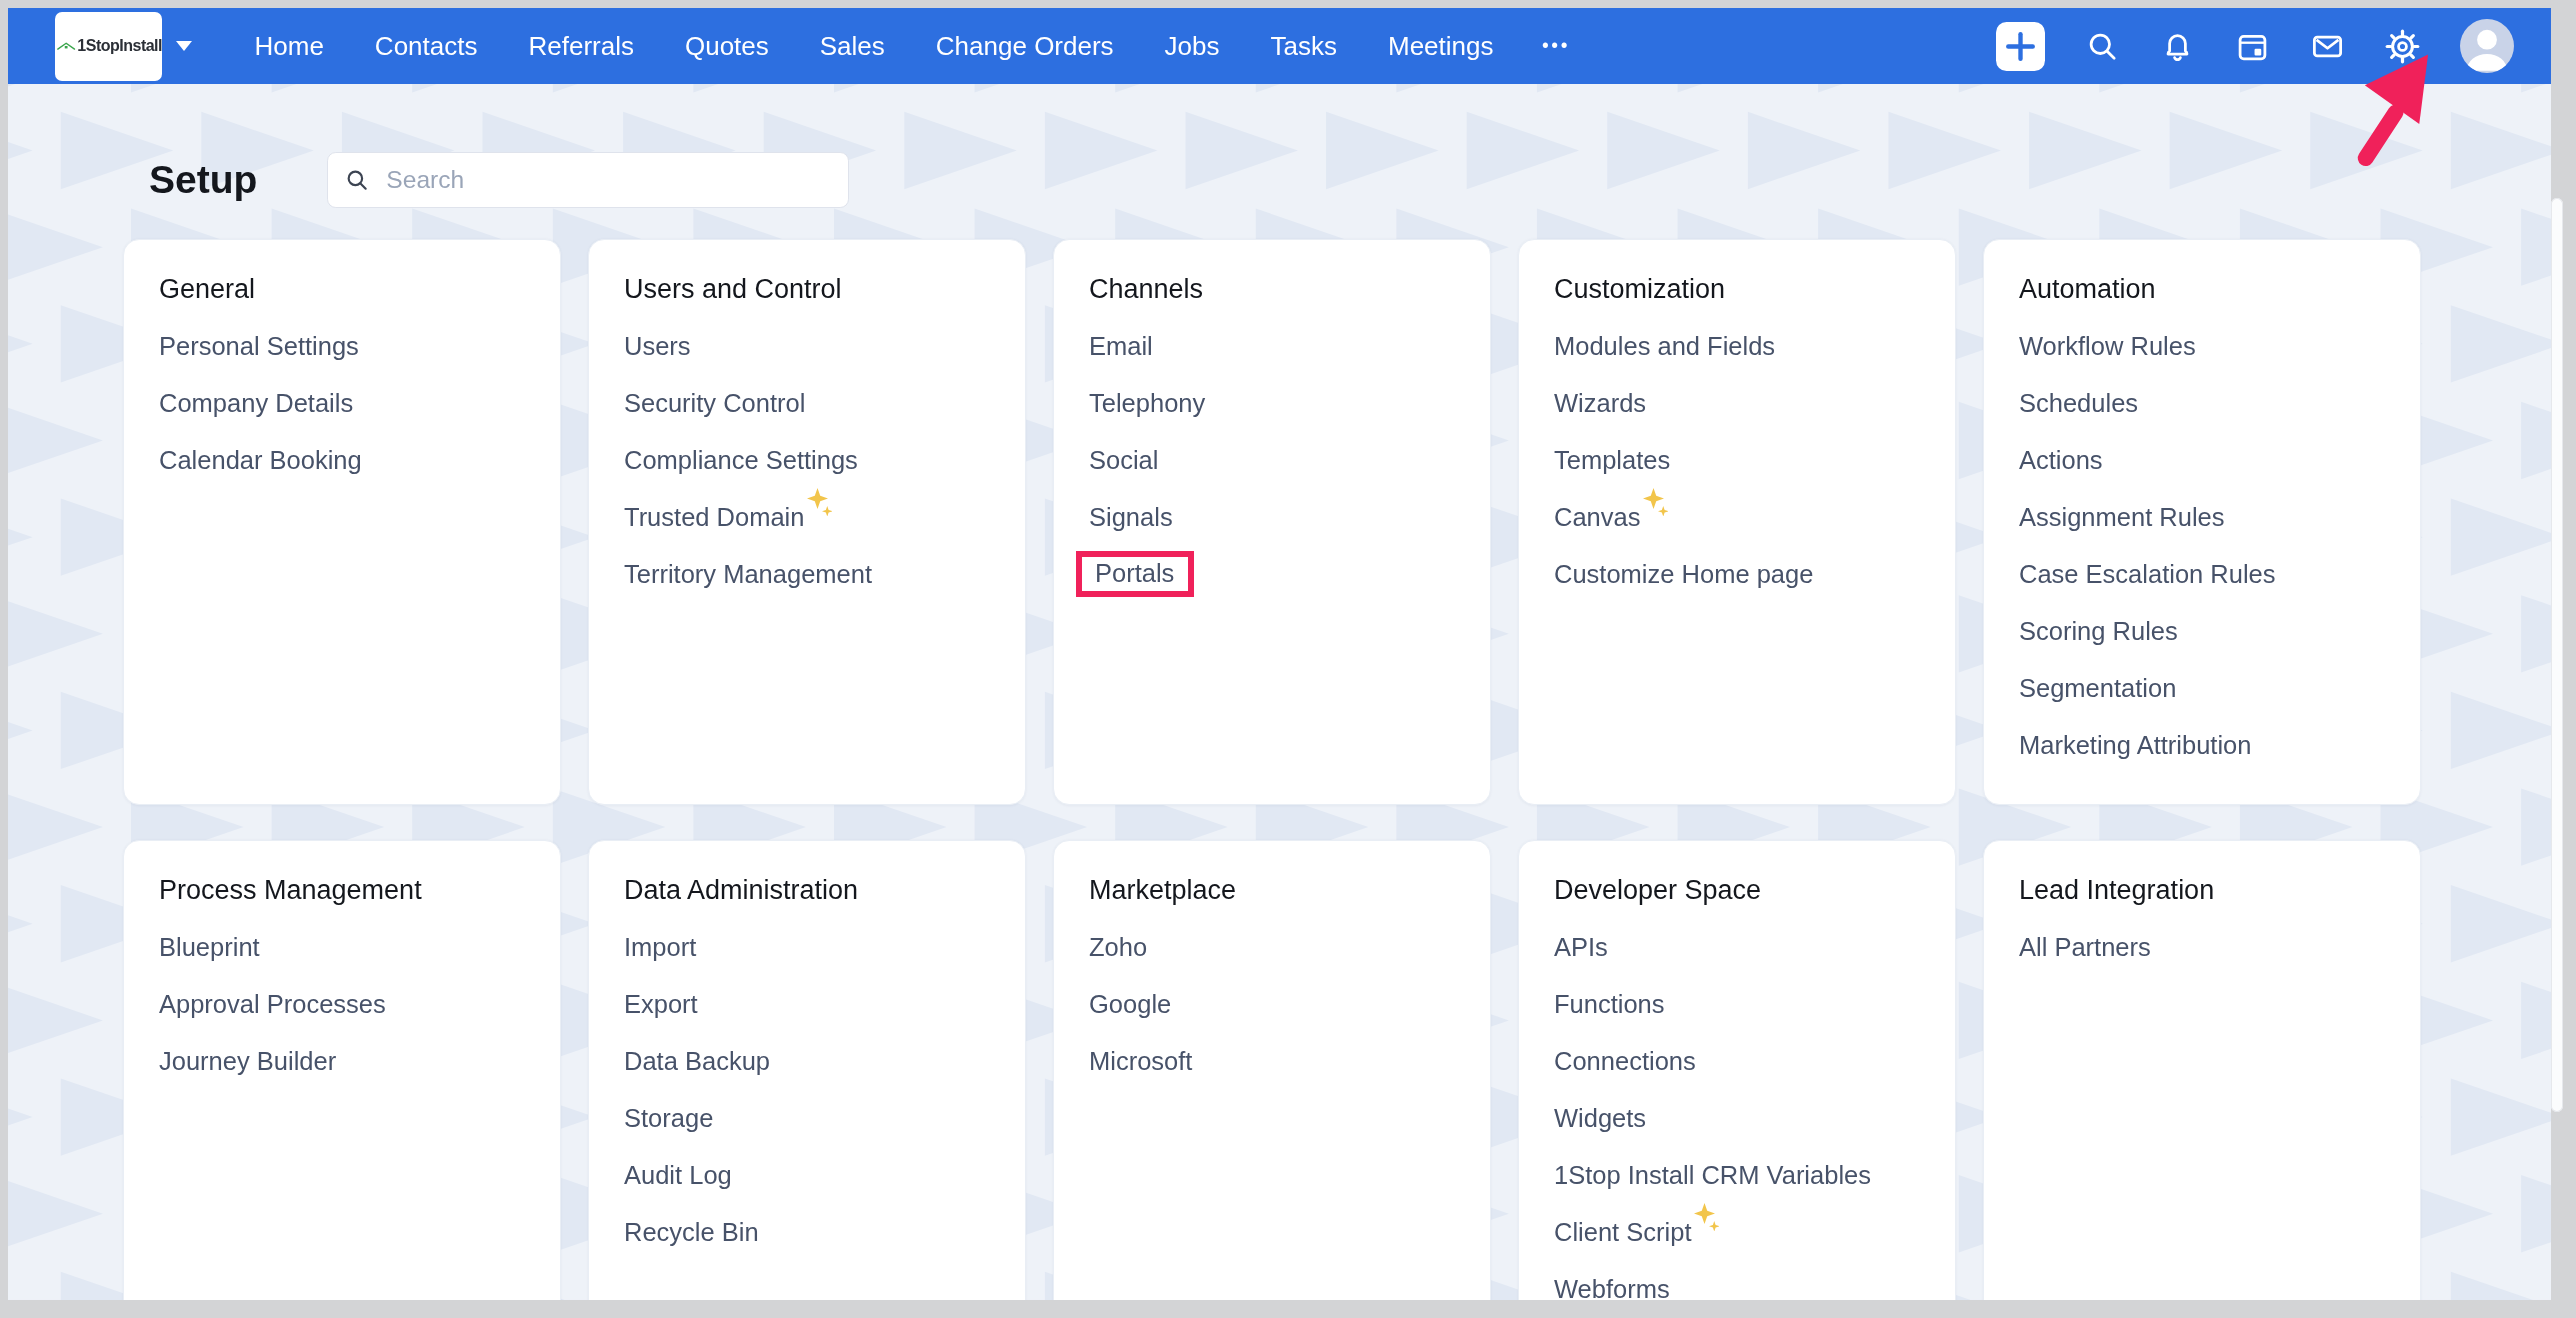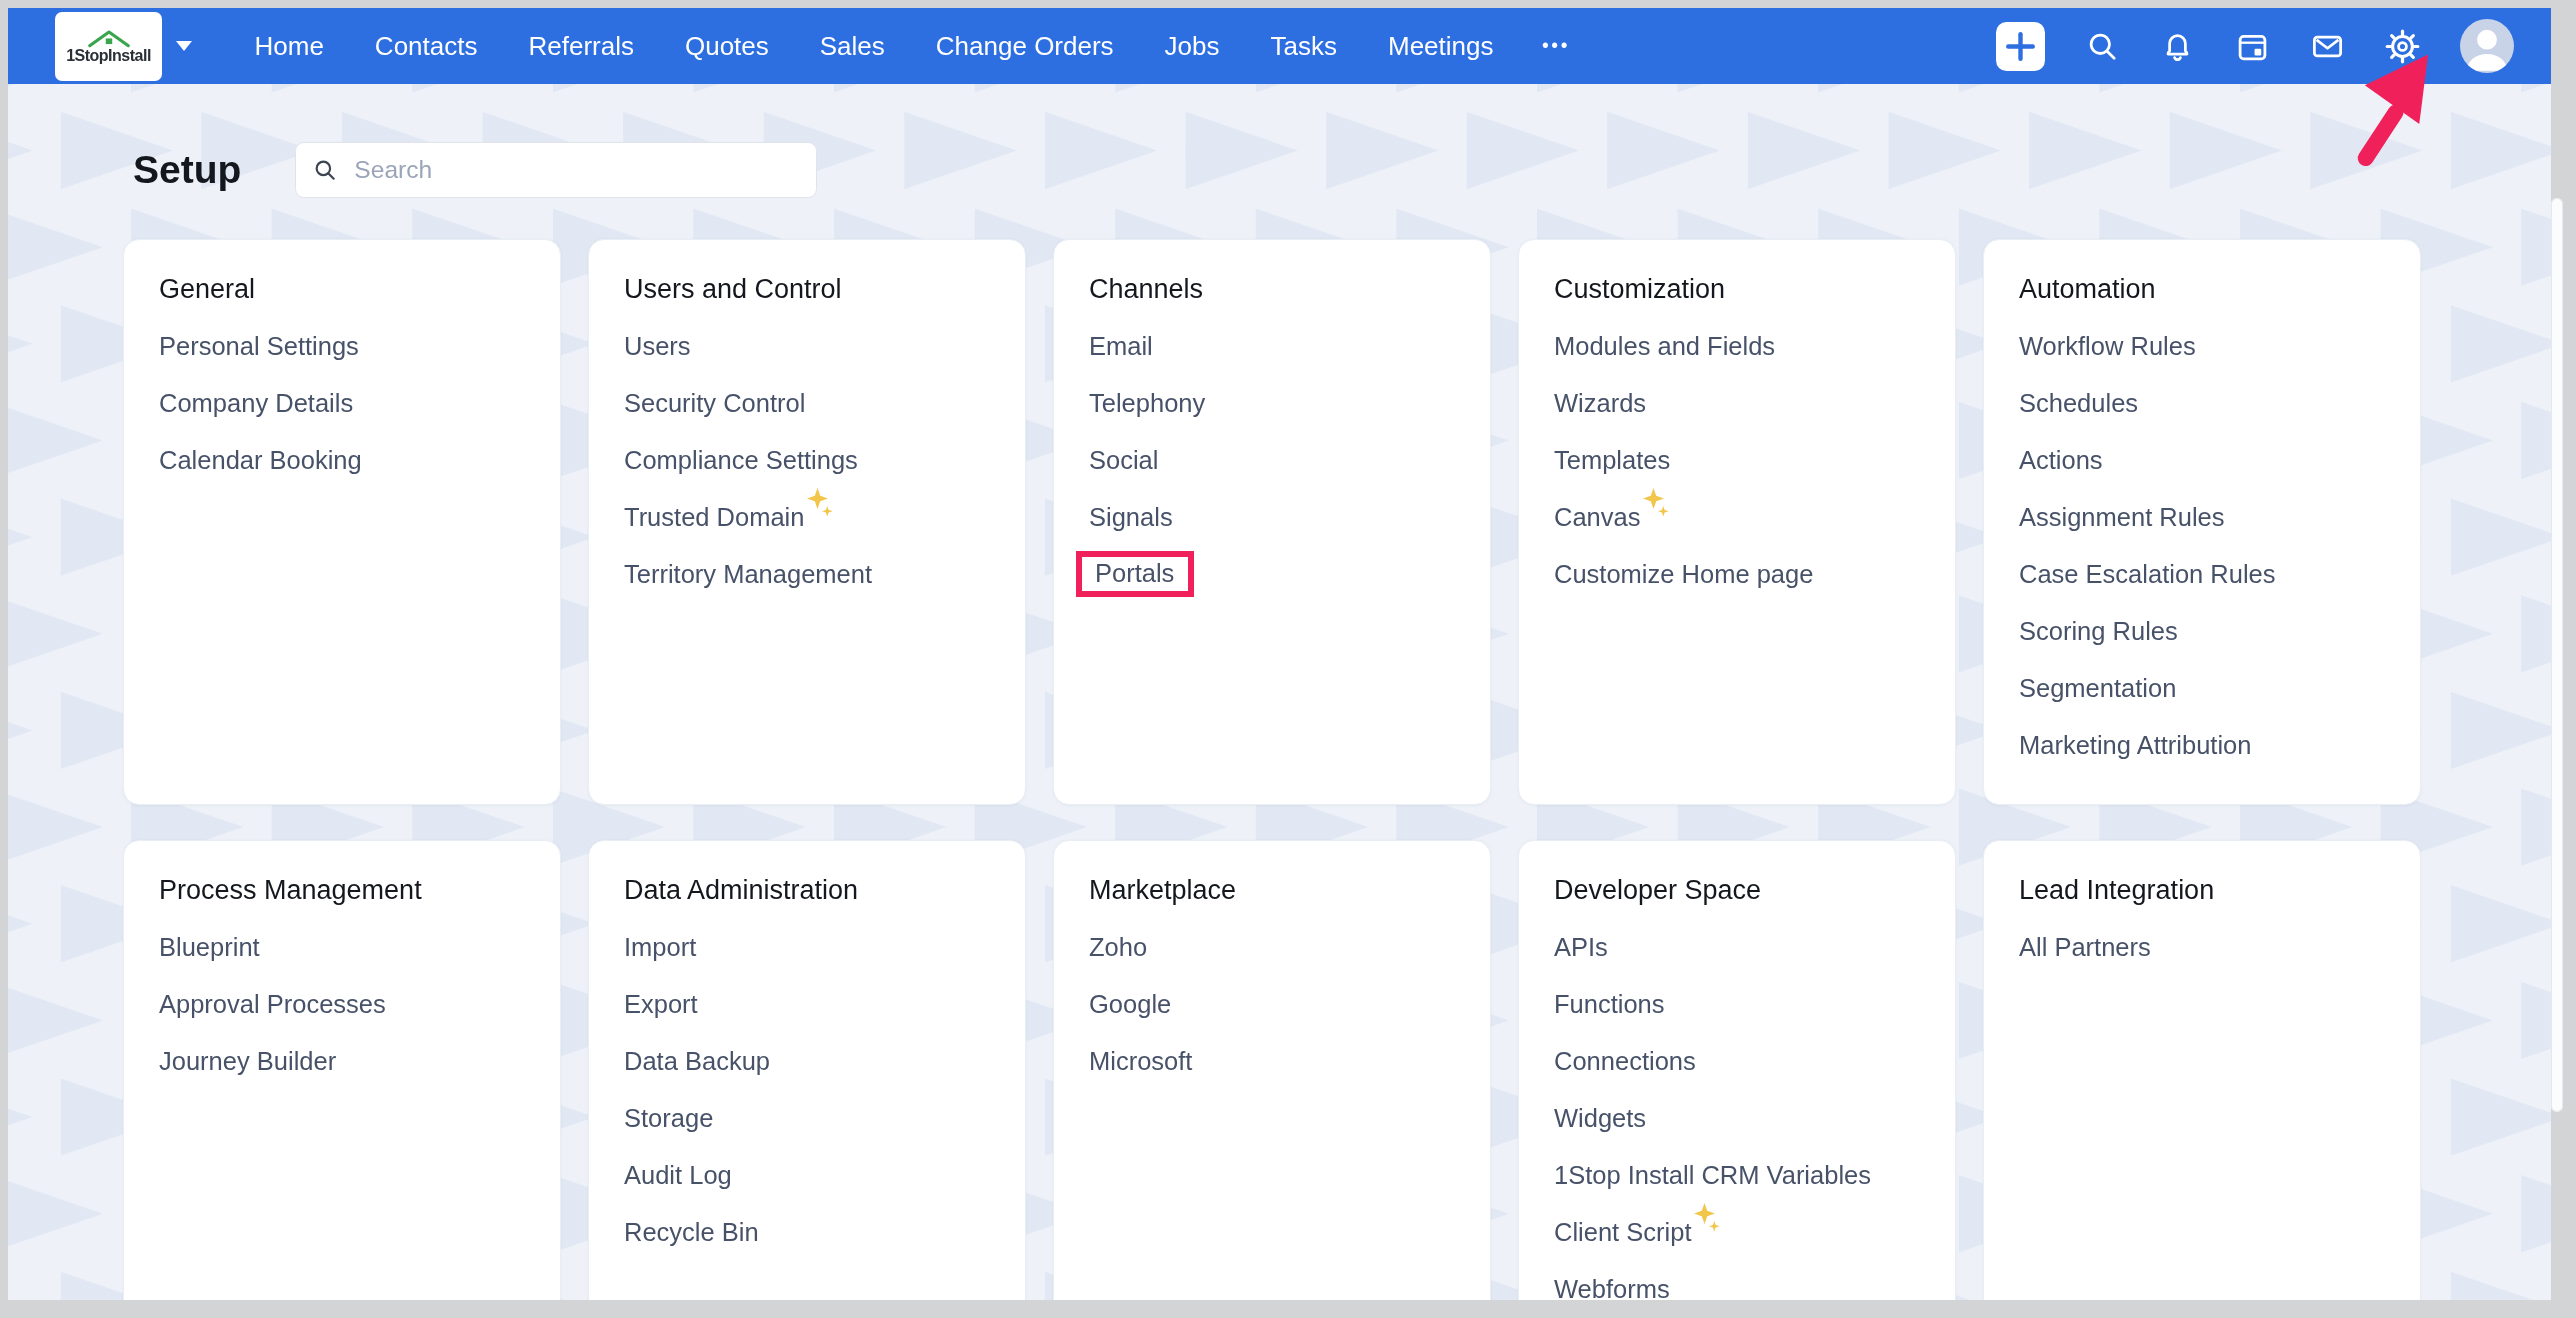--- a/index.html
+++ b/index.html
@@ -18,21 +18,21 @@
     background:var(--bg);overflow:hidden;
   }
   .bg-pattern{position:absolute;left:0;top:0;z-index:0;}
   
   .navbar{
     position:relative;z-index:3;height:76px;background:var(--navblue);
     display:flex;align-items:center;padding-left:47px;
   }
   .logo-box{
     width:107px;height:69px;background:#fff;border-radius:7px;
-    display:flex;flex-direction:column;align-items:center;justify-content:center;
+    display:flex;flex-direction:row;align-items:center;justify-content:center;
     cursor:pointer;flex:0 0 auto;
   }
   .logo-text{font-size:16px;font-weight:bold;color:#2b2f36;letter-spacing:-0.5px;line-height:16px;}
   .logo-caret{
     width:0;height:0;margin:0 37px 0 14px;
     border-left:8.8px solid transparent;border-right:8.8px solid transparent;
     border-top:10.5px solid #fff;flex:0 0 auto;
   }
   .nav-links{display:flex;align-items:center;}
   .nav-link{
@@ -41,21 +41,21 @@
   .nav-more{color:#fff;font-size:19.3px;letter-spacing:2.6px;padding:0 23px;cursor:pointer;}
   .nav-icons{margin-left:auto;display:flex;align-items:center;gap:40px;padding-right:37px;}
   .nav-icon{width:35px;height:35px;display:block;cursor:pointer;}
   .plus-btn{width:49px;height:49px;cursor:pointer;}
   .avatar{
     width:54px;height:54px;border-radius:50%;background:#c9d3e8;overflow:hidden;
     display:flex;align-items:flex-end;justify-content:center;cursor:pointer;
   }
   
   .setup-row{position:absolute;left:125px;top:134px;z-index:2;display:flex;align-items:center;gap:54px;}
-  .setup-title{font-size:39px;font-weight:bold;color:var(--ink);margin:0;}
+  .setup-title{font-size:39px;font-weight:bold;color:var(--ink);margin:16px;}
   .search-box{
     width:522px;height:56px;background:#fff;border:1.8px solid #dfe3ec;border-radius:8.8px;
     display:flex;align-items:center;padding:0 16px;gap:14px;box-sizing:border-box;
   }
   .search-box input{
     border:none;outline:none;flex:1;font-size:24.6px;color:#3c4452;background:transparent;
     font-family:"Liberation Sans", sans-serif;
   }
   .search-box input::placeholder{color:#9aa5b8;}
   

